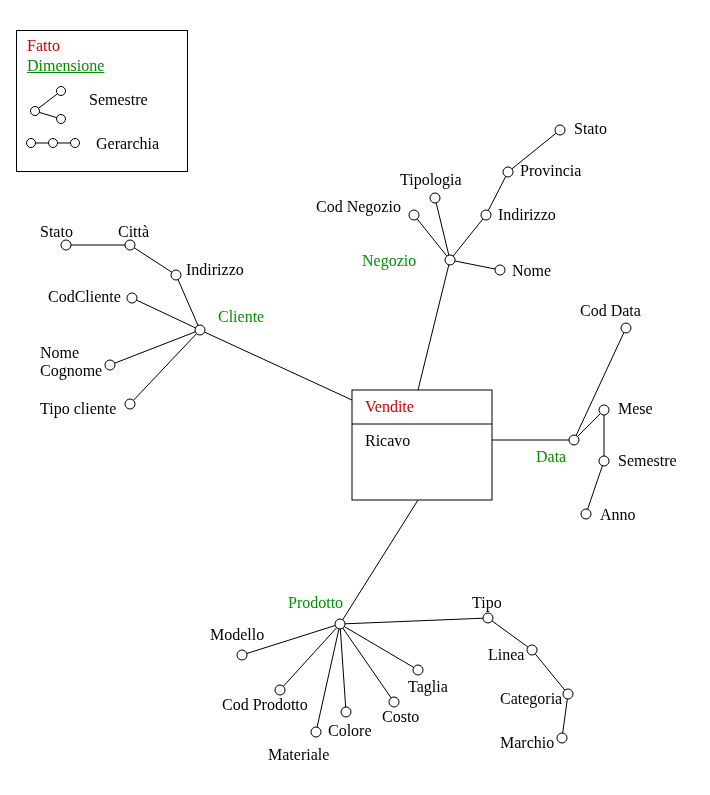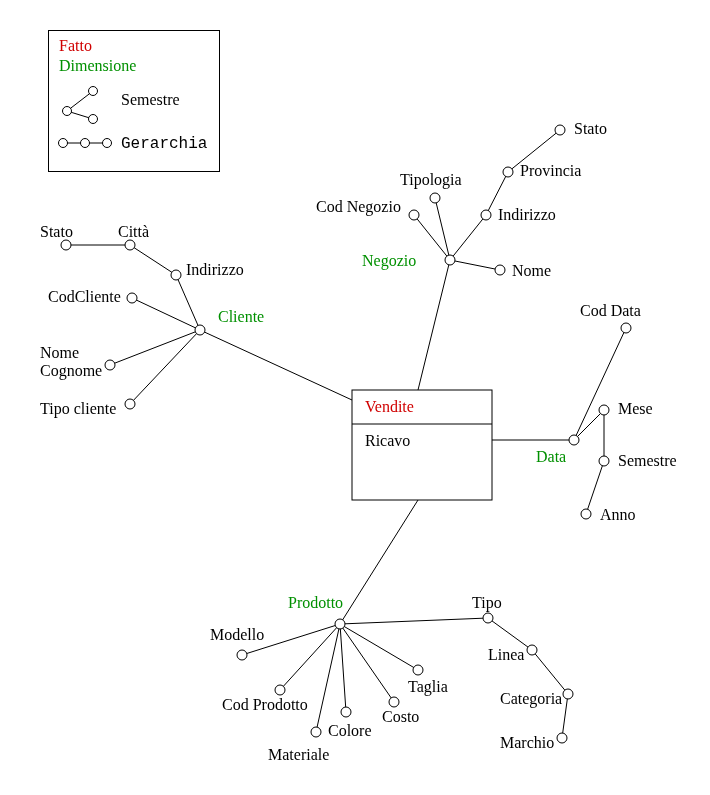--- a/index.html
+++ b/index.html
@@ -14,41 +14,40 @@
   }
   svg { display: block; }
   .legend-box {
     position: absolute;
     left: 16px;
     top: 30px;
     width: 170px;
     height: 140px;
     border: 1px solid #000;
     background: #fff;
-    margin-left: 32px;
   }
   .legend-box .row {
     position: absolute;
     left: 10px;
     font-size: 16px;
   }
   .fatto   { color: #d00000; }
   .dim     { color: #009000; }
   text.lbl   { font-family: "Times New Roman", Times, serif; font-size: 16px; fill: #000; }
   text.dim   { font-family: "Times New Roman", Times, serif; font-size: 16px; fill: #009000; }
   text.fatto { font-family: "Times New Roman", Times, serif; font-size: 16px; fill: #d00000; }
 </style>
 </head>
 <body>
 
 <div class="legend-box">
   <div class="row fatto" style="top:6px;">Fatto</div>
-  <div class="row dim" style="top:26px;">Dimensione</div>
+  <div class="row dim" style="top:26px;text-decoration:underline;">Dimensione</div>
   <div class="row" style="top:60px; left:72px;">Semestre</div>
-  <div class="row" style="top:104px; left:72px;font-family:Liberation Mono, monospace;">Gerarchia</div>
+  <div class="row" style="top:104px; left:79px;">Gerarchia</div>
   <svg width="170" height="140" style="position:absolute;left:0;top:0;">
 
     <line x1="18" y1="80" x2="44" y2="60" stroke="#000"></line>
     <line x1="18" y1="80" x2="44" y2="88" stroke="#000"></line>
     <circle cx="18" cy="80" r="4.5" fill="#fff" stroke="#000"></circle>
     <circle cx="44" cy="60" r="4.5" fill="#fff" stroke="#000"></circle>
     <circle cx="44" cy="88" r="4.5" fill="#fff" stroke="#000"></circle>
 
     <line x1="14" y1="112" x2="58" y2="112" stroke="#000"></line>
     <circle cx="14" cy="112" r="4.5" fill="#fff" stroke="#000"></circle>

